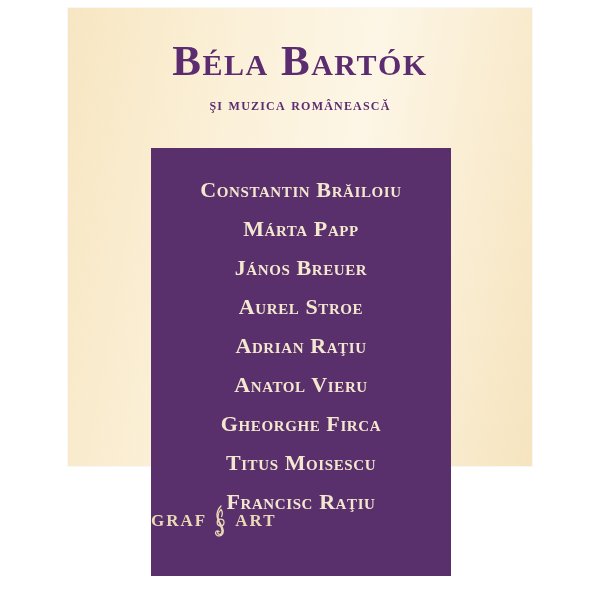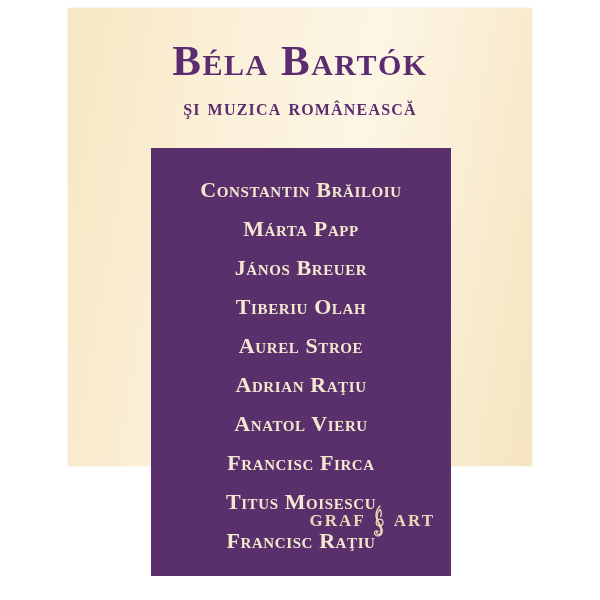--- a/index.html
+++ b/index.html
@@ -51,21 +51,21 @@
     font-weight: bold;
     letter-spacing: 1.5px;
     color: #5b2c6f;
     line-height: 1.05;
     margin: 0;
     font-variant: small-caps;
   }
 
   .subtitle {
     font-family: "Liberation Serif", serif;
-    font-size: 23px;
+    font-size: 17px;
     font-weight: bold;
     letter-spacing: 1.2px;
     color: #5b2c6f;
     margin: 12px 0 0 0;
     font-variant: small-caps;
   }
 
   
   .panel {
     position: absolute;
@@ -98,23 +98,22 @@
     font-variant: small-caps;
     white-space: nowrap;
   }
 
   
   .logo-block {
     position: absolute;
     left: 0;
     right: 16px;
     bottom: 38px;
-    text-align: right;
+    text-align: left;
     color: #e8dcc2;
-    padding-left: 20px;
   }
 
   .logo-row {
     display: inline-flex;
     align-items: center;
     justify-content: center;
     gap: 0px;
   }
 
   .logo-text-left,
@@ -144,25 +143,24 @@
       <div class="title-block">
         <h1 class="main-title">Béla Bartók</h1>
         <h2 class="subtitle">şi muzica românească</h2>
       </div>
 
       <div class="panel">
         <ul class="name-list">
           <li class="name-item">Constantin Brăiloiu</li>
           <li class="name-item">Márta Papp</li>
           <li class="name-item">János Breuer</li>
-          <li class="name-item">Tiberiu Olah</li>
           <li class="name-item">Aurel Stroe</li>
           <li class="name-item">Adrian Raţiu</li>
           <li class="name-item">Anatol Vieru</li>
-          <li class="name-item">Francisc Firca</li>
+          <li class="name-item">Gheorghe Firca</li>
           <li class="name-item">Titus Moisescu</li>
           <li class="name-item">Francisc Raţiu</li>
         </ul>
 
         <div class="logo-block">
           <div class="logo-row">
             <span class="logo-text-left">GRAF</span>
             <span class="logo-mark">
               <svg width="26" height="34" viewBox="0 0 26 34" aria-hidden="true">
                 <path d="M13 2 C9 6, 8 11, 10 16 C12 21, 14 24, 14 27 C14 30, 12 31, 10.5 30 C9.2 29.2, 9.4 27.4, 10.8 27.2 C9 26.2, 7.2 27.6, 7.6 29.4 C8 31.4, 10.4 32.4, 12.4 31.6 C14.6 30.7, 15.6 28.4, 15.1 25.6 C14.6 22.6, 11.8 19.2, 10.6 15.6 C9.6 12.4, 10.2 8.4, 13 5.4 C14.6 7.6, 14.6 10.2, 13.6 12.4" fill="none" stroke="#ead9b7" stroke-width="1.3" stroke-linecap="round"></path>

